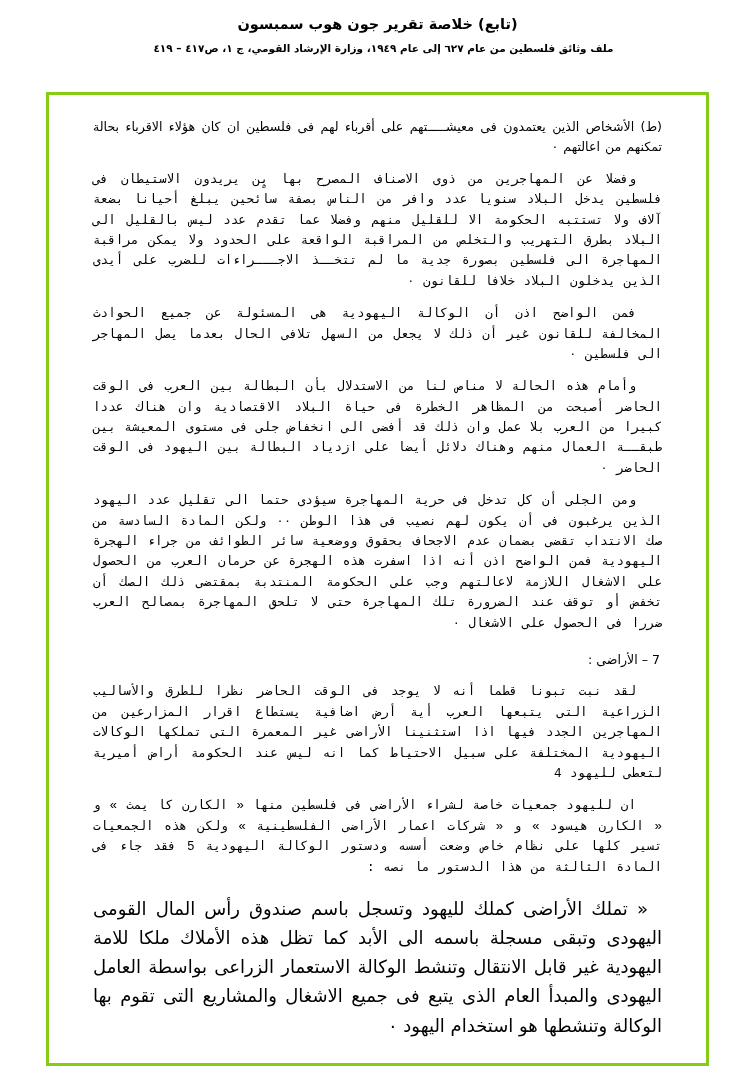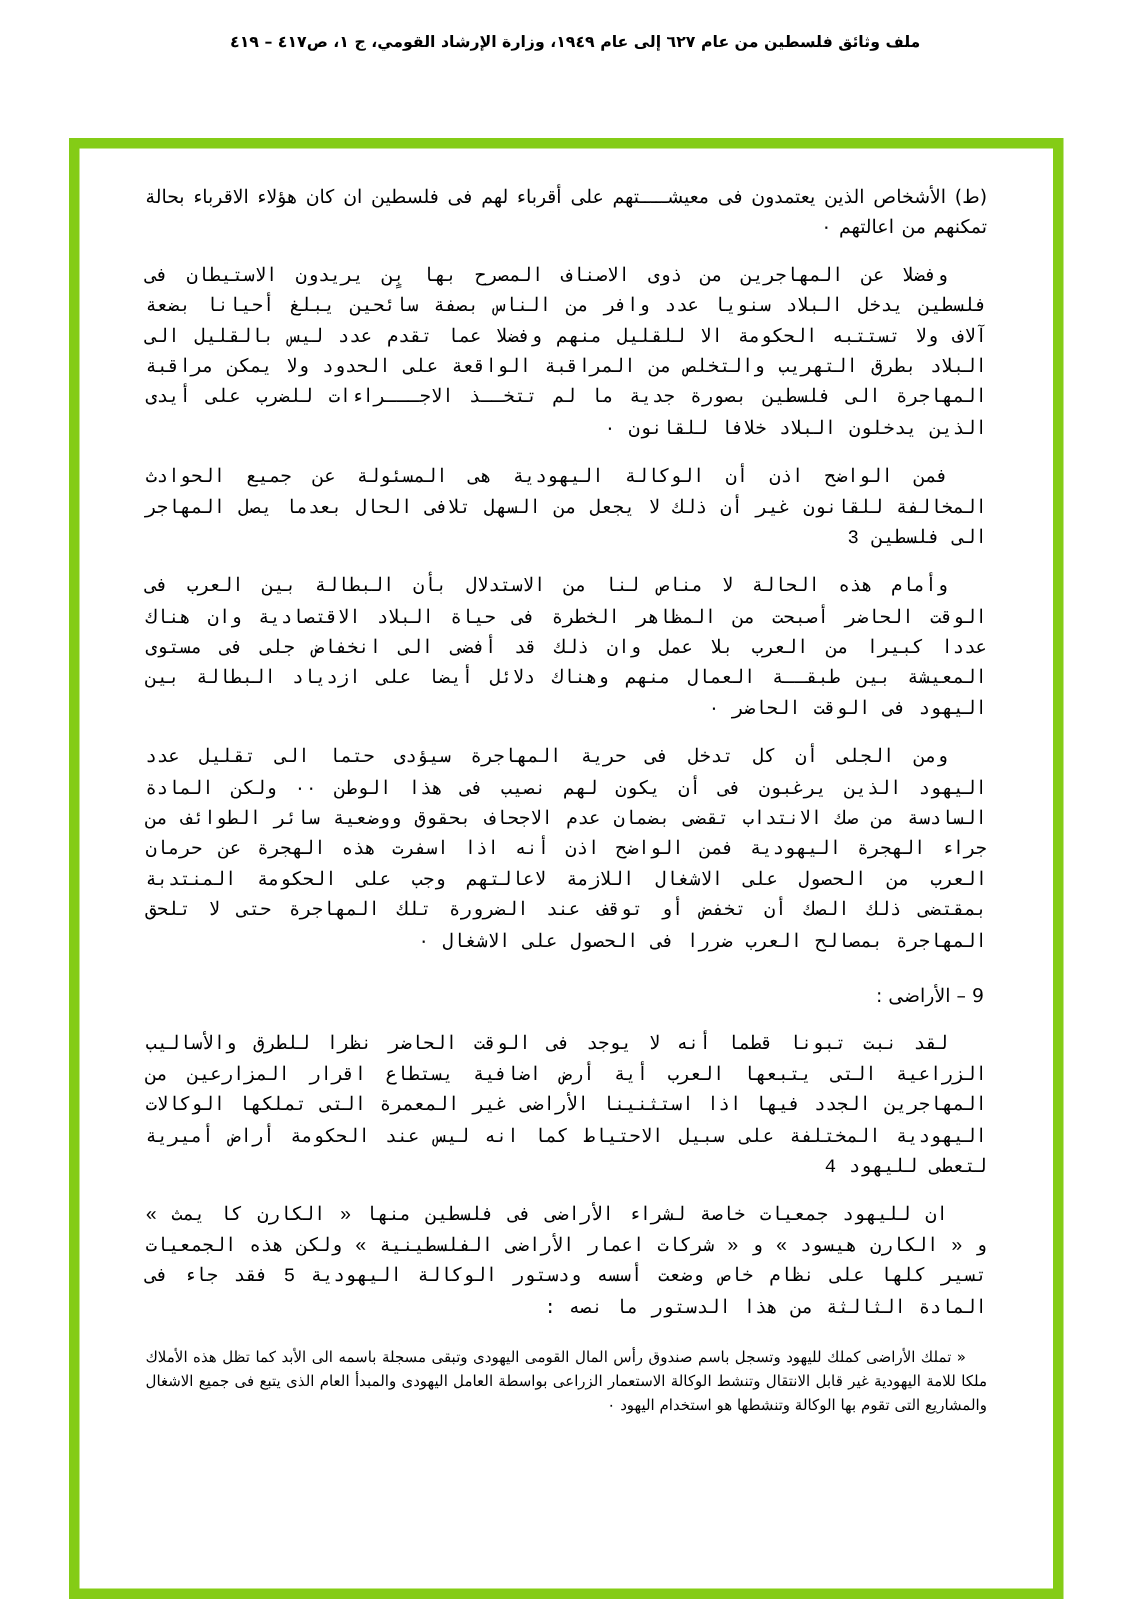--- a/index.html
+++ b/index.html
@@ -38,21 +38,21 @@
     margin-top: 8px;
     direction: rtl;
     padding-left: 12px;
   }
   .frame {
     position: absolute;
     top: 92px;
     right: 46px;
     left: 46px;
     bottom: 12px;
-    border: 7px solid #84cc16;
+    border: 3px solid #84cc16;
     box-sizing: border-box;
   }
   .frame-inner {
     position: absolute;
     top: 0;
     right: 0;
     left: 0;
     bottom: 0;
     padding: 22px 44px 10px 44px;
     box-sizing: border-box;
@@ -75,46 +75,47 @@
     text-align: right;
     font-size: 12.6px;
     line-height: 1.62;
     margin: 16px 0 12px 0;
     padding-right: 2px;
   }
   p.quote {
     direction: rtl;
     text-align: justify;
     text-align-last: right;
-    font-size: 10px;
+    font-size: 18px;
     line-height: 1.62;
     margin: 0 0 10px 0;
     text-indent: 14px;
   }
   .spacer-sm { height: 4px; }
 </style>
 </head>
 <body>
 
 <div class="page">
 
   <div class="header">
+    <div class="doc-title">(تابع) خلاصة تقرير جون هوب سمبسون</div>
     <div class="doc-subtitle">ملف وثائق فلسطين من عام ٦٢٧ إلى عام ١٩٤٩، وزارة الإرشاد القومي، ج ١، ص٤١٧ – ٤١٩</div>
   </div>
 
   <div class="frame">
     <div class="frame-inner">
 
       <p class="para">(ط) الأشخاص الذين يعتمدون فى معيشـــــتهم على أقرباء لهم فى فلسطين ان كان هؤلاء الاقرباء بحالة تمكنهم من اعالتهم ٠</p>
       <p class="para indent">وفضلا عن المهاجرين من ذوى الاصناف المصرح بها بٍن يريدون الاستيطان فى فلسطين يدخل البلاد سنويا عدد وافر من الناس بصفة سائحين يبلغ أحيانا بضعة آلاف ولا تستتبه الحكومة الا للقليل منهم وفضلا عما تقدم عدد ليس بالقليل الى البلاد بطرق التهريب والتخلص من المراقبة الواقعة على الحدود ولا يمكن مراقبة المهاجرة الى فلسطين بصورة جدية ما لم تتخــذ الاجـــراءات للضرب على أيدى الذين يدخلون البلاد خلافا للقانون ٠</p>
-      <p class="para indent">فمن الواضح اذن أن الوكالة اليهودية هى المسئولة عن جميع الحوادث المخالفة للقانون غير أن ذلك لا يجعل من السهل تلافى الحال بعدما يصل المهاجر الى فلسطين 3</p>
+      <p class="para indent">فمن الواضح اذن أن الوكالة اليهودية هى المسئولة عن جميع الحوادث المخالفة للقانون غير أن ذلك لا يجعل من السهل تلافى الحال بعدما يصل المهاجر الى فلسطين ٠</p>
       <p class="para indent">وأمام هذه الحالة لا مناص لنا من الاستدلال بأن البطالة بين العرب فى الوقت الحاضر أصبحت من المظاهر الخطرة فى حياة البلاد الاقتصادية وان هناك عددا كبيرا من العرب بلا عمل وان ذلك قد أفضى الى انخفاض جلى فى مستوى المعيشة بين طبقــة العمال منهم وهناك دلائل أيضا على ازدياد البطالة بين اليهود فى الوقت الحاضر ٠</p>
       <p class="para indent">ومن الجلى أن كل تدخل فى حرية المهاجرة سيؤدى حتما الى تقليل عدد اليهود الذين يرغبون فى أن يكون لهم نصيب فى هذا الوطن ٠٠ ولكن المادة السادسة من صك الانتداب تقضى بضمان عدم الاجحاف بحقوق ووضعية سائر الطوائف من جراء الهجرة اليهودية فمن الواضح اذن أنه اذا اسفرت هذه الهجرة عن حرمان العرب من الحصول على الاشغال اللازمة لاعالتهم وجب على الحكومة المنتدبة بمقتضى ذلك الصك أن تخفض أو توقف عند الضرورة تلك المهاجرة حتى لا تلحق المهاجرة بمصالح العرب ضررا فى الحصول على الاشغال ٠</p>
 
-      <p class="heading">9 – الأراضى :</p>
+      <p class="heading">7 – الأراضى :</p>
 
       <p class="para indent">لقد نبت تبونا قطما أنه لا يوجد فى الوقت الحاضر نظرا للطرق والأساليب الزراعية التى يتبعها العرب أية أرض اضافية يستطاع اقرار المزارعين من المهاجرين الجدد فيها اذا استثنينا الأراضى غير المعمرة التى تملكها الوكالات اليهودية المختلفة على سبيل الاحتياط كما انه ليس عند الحكومة أراض أميرية لتعطى لليهود 4</p>
       <p class="para indent">ان لليهود جمعيات خاصة لشراء الأراضى فى فلسطين منها « الكارن كا يمث » و « الكارن هيسود » و « شركات اعمار الأراضى الفلسطينية » ولكن هذه الجمعيات تسير كلها على نظام خاص وضعت أسسه ودستور الوكالة اليهودية 5 فقد جاء فى المادة الثالثة من هذا الدستور ما نصه :</p>
 
       <div class="spacer-sm"></div>
 
       <p class="quote">« تملك الأراضى كملك لليهود وتسجل باسم صندوق رأس المال القومى اليهودى وتبقى مسجلة باسمه الى الأبد كما تظل هذه الأملاك ملكا للامة اليهودية غير قابل الانتقال وتنشط الوكالة الاستعمار الزراعى بواسطة العامل اليهودى والمبدأ العام الذى يتبع فى جميع الاشغال والمشاريع التى تقوم بها الوكالة وتنشطها هو استخدام اليهود ٠</p>
 
     </div>
   </div>

